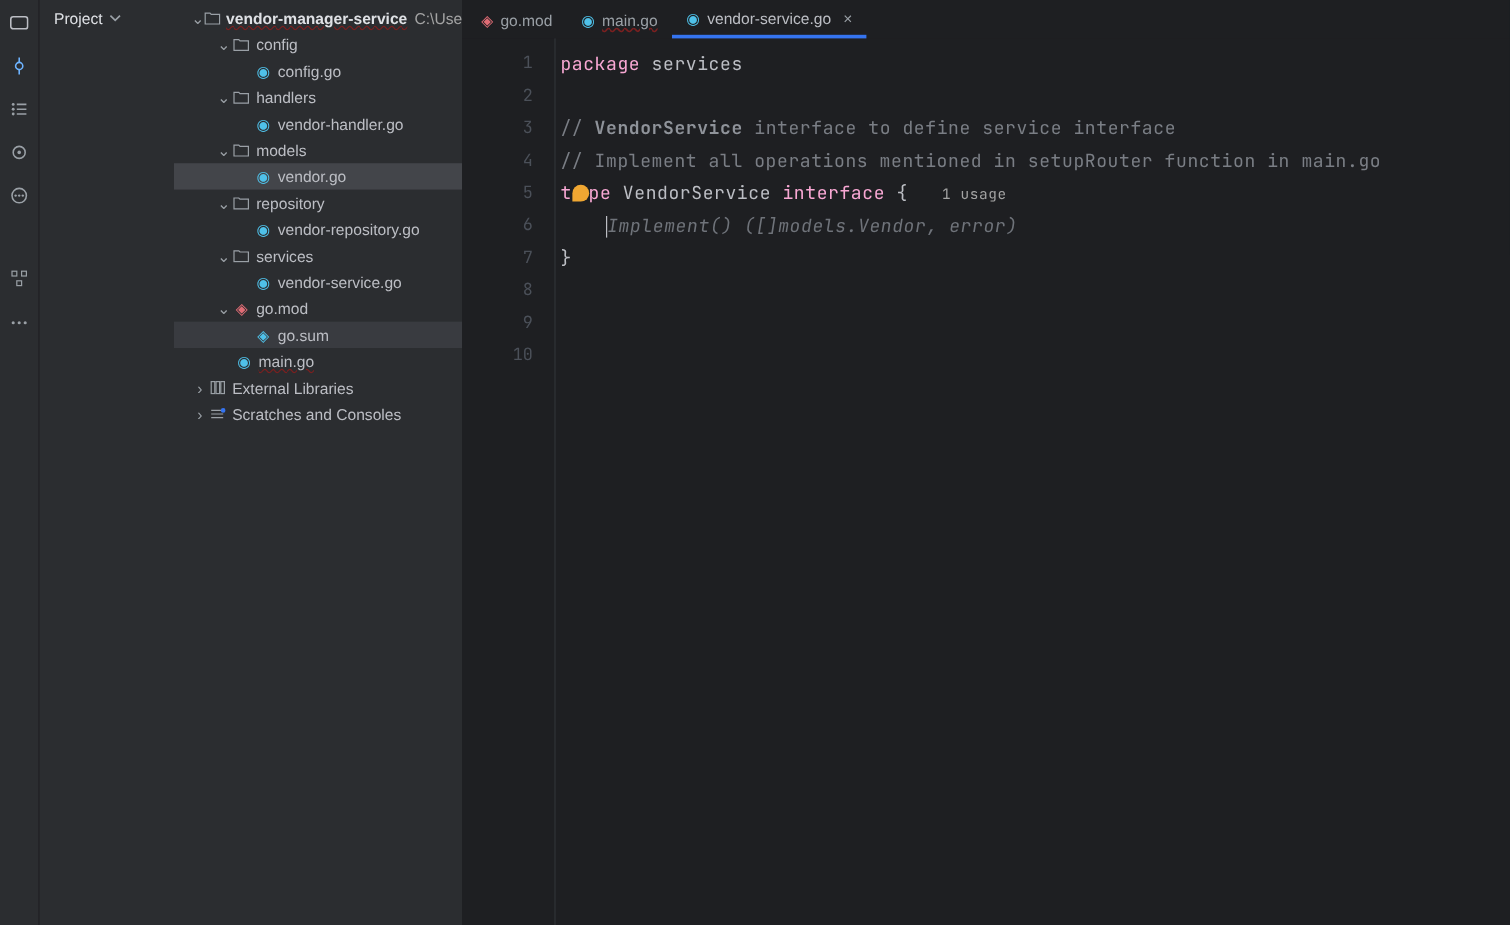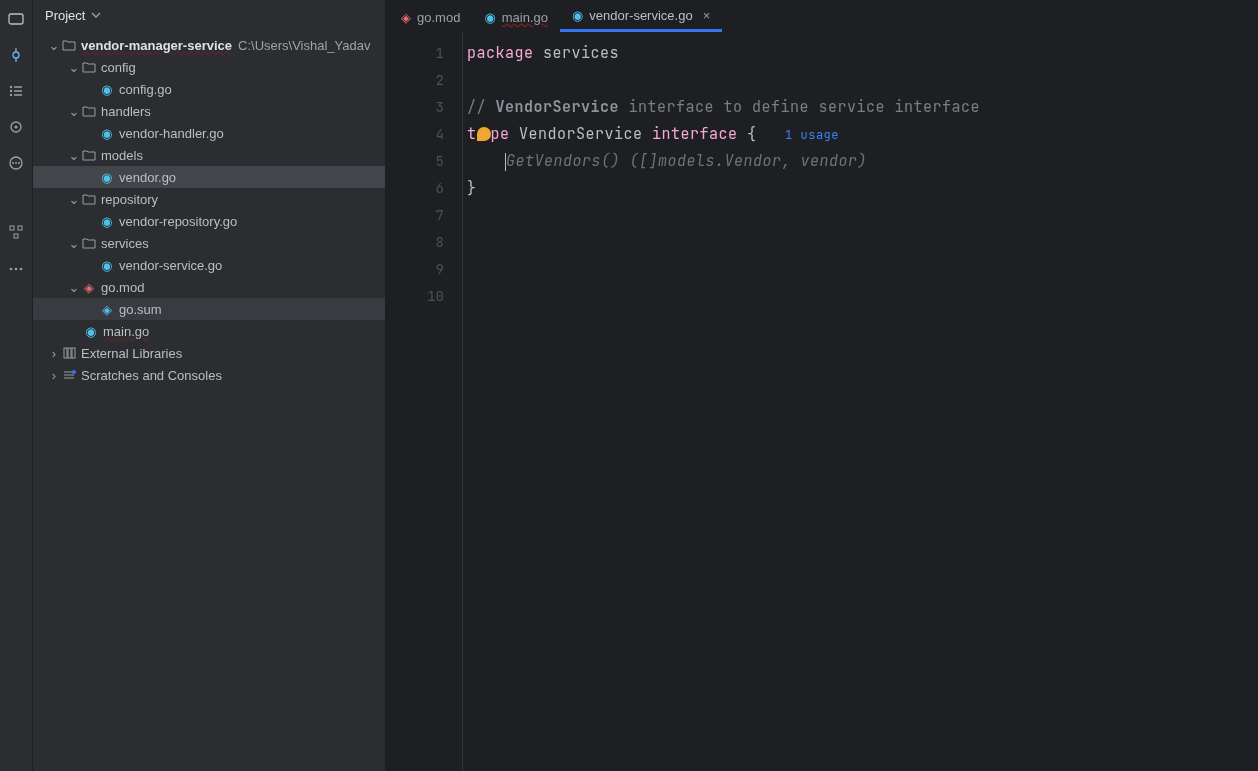--- a/index.html
+++ b/index.html
@@ -1,20 +1,20 @@
 <!DOCTYPE html>
 <html><head>
 <meta charset="utf-8">
 <style>
 * { margin:0; padding:0; box-sizing:border-box; }
 body { background:#1e1f22; color:#bcbec4; font-family:-apple-system,"Segoe UI",sans-serif; font-size:13px; width:1258px; height:771px; overflow:hidden; display:flex; }
 .iconbar { width:33px; background:#2b2d30; border-right:1px solid #1e1f22; display:flex; flex-direction:column; align-items:center; padding-top:10px; gap:18px; }
 .iconbar .ic { width:18px; height:18px; display:flex; align-items:center; justify-content:center; color:#9aa0a6; cursor:pointer; }
 .iconbar .ic.active { color:#bcbec4; }
-.project { width:352px; background:#2b2d30; display:flex; flex-direction:column; }
+.project { width:352px; background:#2b2d30; display:flex; flex-direction:row;gap:32px; }
 .project-head { height:30px; display:flex; align-items:center; padding:0 12px; gap:6px; cursor:pointer; }
 .project-head .title { font-size:13px; color:#dfe1e5; }
 .project-head .chev { color:#9aa0a6; }
 .tree { padding-top:4px; overflow:auto; flex:1; }
 .node { height:22px; display:flex; align-items:center; white-space:nowrap; cursor:pointer; }
 .node.sel { background:#43454a; }
 .node.hl { background:#393b40; }
 .node .arrow { width:14px; display:inline-flex; justify-content:center; color:#9aa0a6; }
 .node .icon { width:16px; display:inline-flex; justify-content:center; margin-right:4px; }
 .node .label { color:#bcbec4; }
@@ -35,21 +35,21 @@
 .code-area { display:flex; flex:1; }
 .gutter { width:78px; background:#1e1f22; border-right:1px solid #313438; padding-top:8px; text-align:right; }
 .gutter .ln { height:27px; line-height:27px; padding-right:18px; color:#4b5059; font-family:"JetBrains Mono","Consolas",monospace; font-size:14px; }
 .code { flex:1; padding-top:8px; font-family:"JetBrains Mono","Consolas",monospace; font-size:15px; letter-spacing:0.5px; }
 .line { height:27px; line-height:27px; padding-left:4px; white-space:pre; }
 .kw { color:#f9a8d4; }
 .ident { color:#bcbec4; }
 .cmt { color:#7a7e85; }
 .cmt-strong { color:#8f939a; font-weight:600; }
 .hint { color:#6f737a; font-style:italic; }
-.usage { color:#3b82f6; font-size:12px; font-style:normal; }
+.usage { color:#a3a3a3; font-size:12px; font-style:normal; }
 .bulb { display:inline-block; width:14px; height:14px; background:#f0a732; border-radius:50% 50% 50% 0; transform:translateY(2px); }
 .cursor { display:inline-block; width:1px; height:18px; background:#bcbec4; vertical-align:middle; }
 svg { display:block; }
 </style>
 </head>
 <body>
 
 <div class="iconbar">
   <div class="ic active">
       <svg width="16" height="16" viewBox="0 0 16 16">
@@ -261,19 +261,20 @@
       <div class="ln">6</div>
       <div class="ln">7</div>
       <div class="ln">8</div>
       <div class="ln">9</div>
       <div class="ln">10</div>
     </div>
     <div class="code">
       <div class="line"><span class="kw">package</span><span class="ident"> services</span></div>
       <div class="line"></div>
       <div class="line"><span class="cmt">// </span><span class="cmt-strong">VendorService</span><span class="cmt"> interface to define service interface</span></div>
+      <div class="line"><span class="cmt">// Implement all operations mentioned in setupRouter function in main.go</span></div>
       <div class="line"><span class="kw">t</span><span class="bulb"></span><span class="kw">pe </span><span class="ident">VendorService </span><span class="kw">interface</span><span class="ident"> {</span>   <span class="usage">1 usage</span></div>
-      <div class="line">    <span class="cursor"></span><span class="hint">GetVendors() ([]models.Vendor, vendor)</span></div>
+      <div class="line">    <span class="cursor"></span><span class="hint">Implement() ([]models.Vendor, error)</span></div>
       <div class="line"><span class="ident">}</span></div>
       <div class="line"></div>
     </div>
   </div>
 </div>
 
 </body></html>

